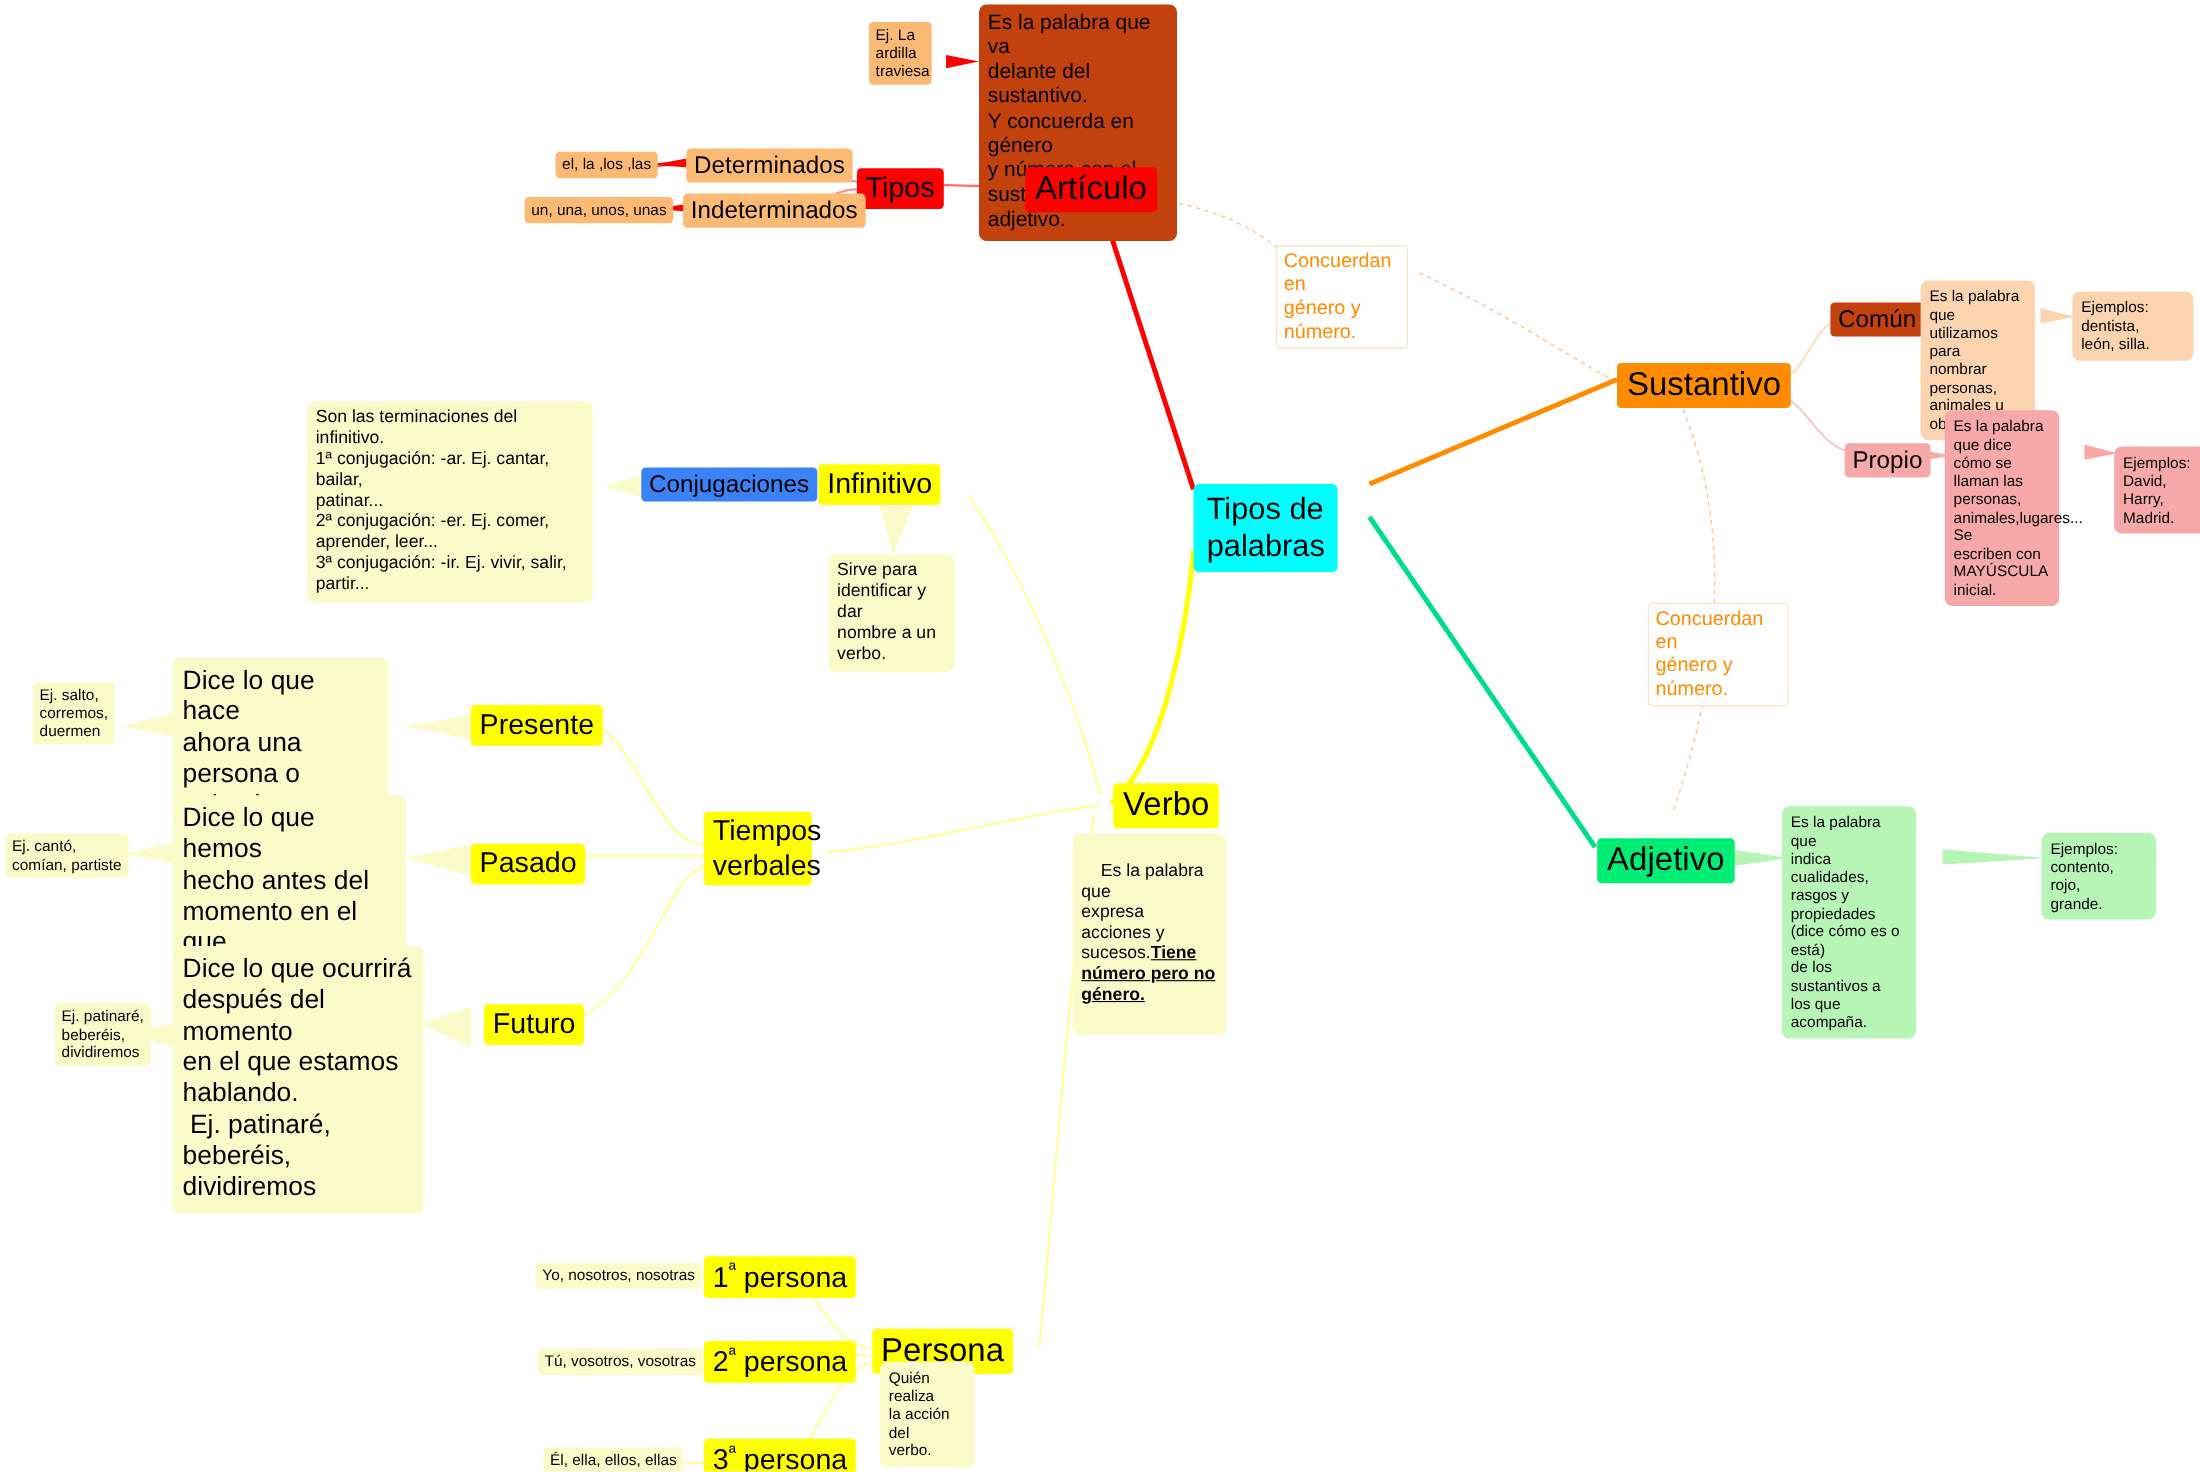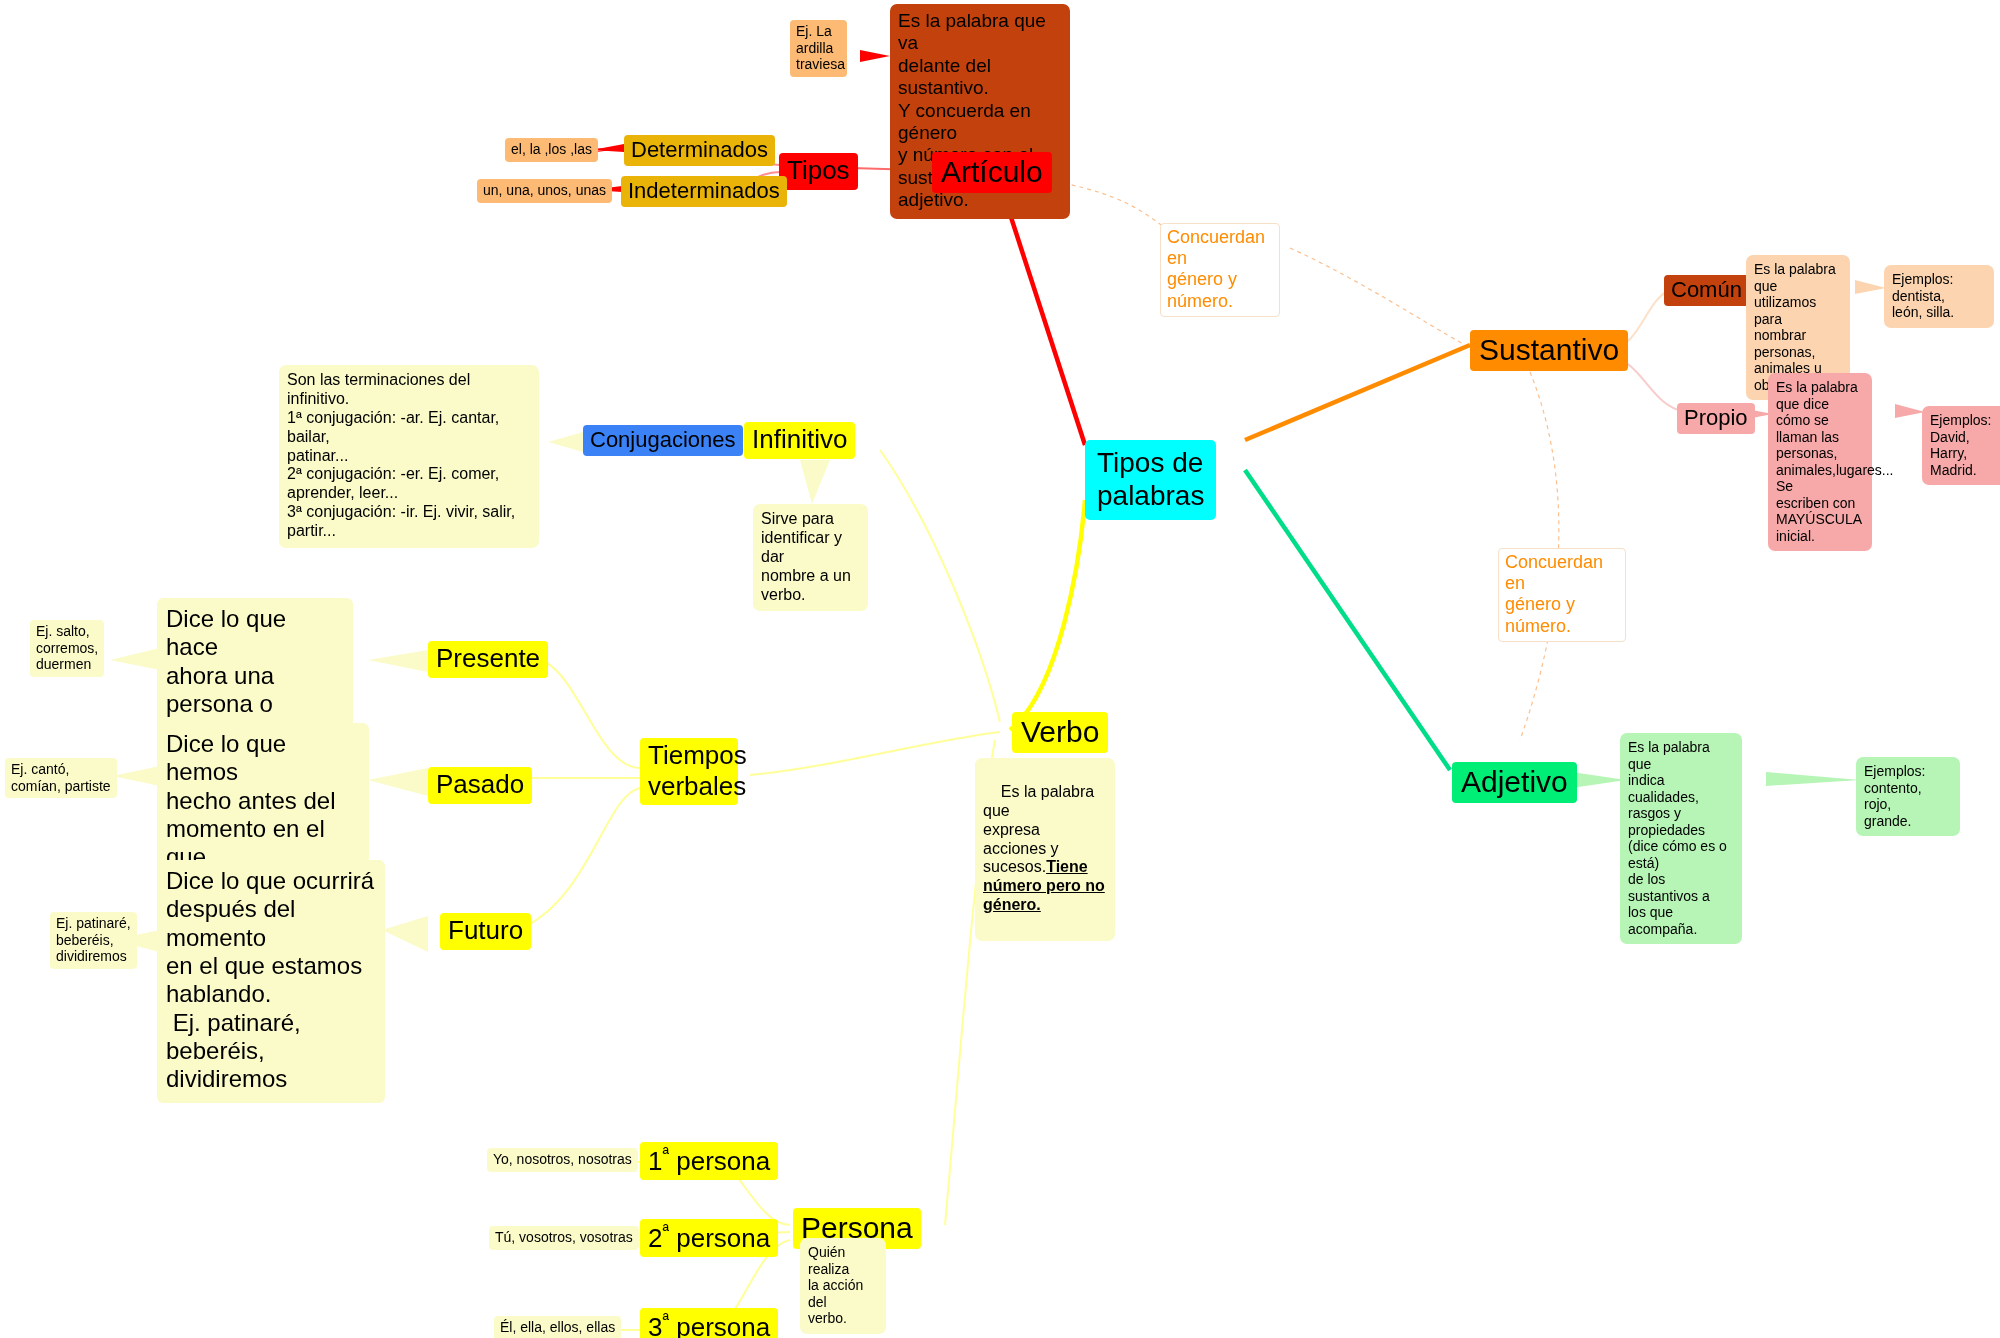--- a/index.html
+++ b/index.html
@@ -49,21 +49,21 @@
   .n-main.orange { background: #ff8c00; }
   .n-main.green  { background: #00ee76; }
   .n-main.yellow { background: #ffff00; }
 
   
   .n-sub {
     font-size: 22px;
     padding: 2px 7px 3px 7px;
     border-radius: 4px;
   }
-  .n-sub.red     { background: #eab308; }
+  .n-sub.red     { background: #fdba74; }
   .n-sub.yellow  { background: #3b82f6; text-align: right; }
   .n-sub.peach   { background: #c2410c; }
   .n-sub.pink    { background: #f7a8a8; }
 
   .n-sub2 {
     font-size: 26px;
     padding: 2px 8px 4px 8px;
     border-radius: 4px;
     background: #ffff00;
   }

